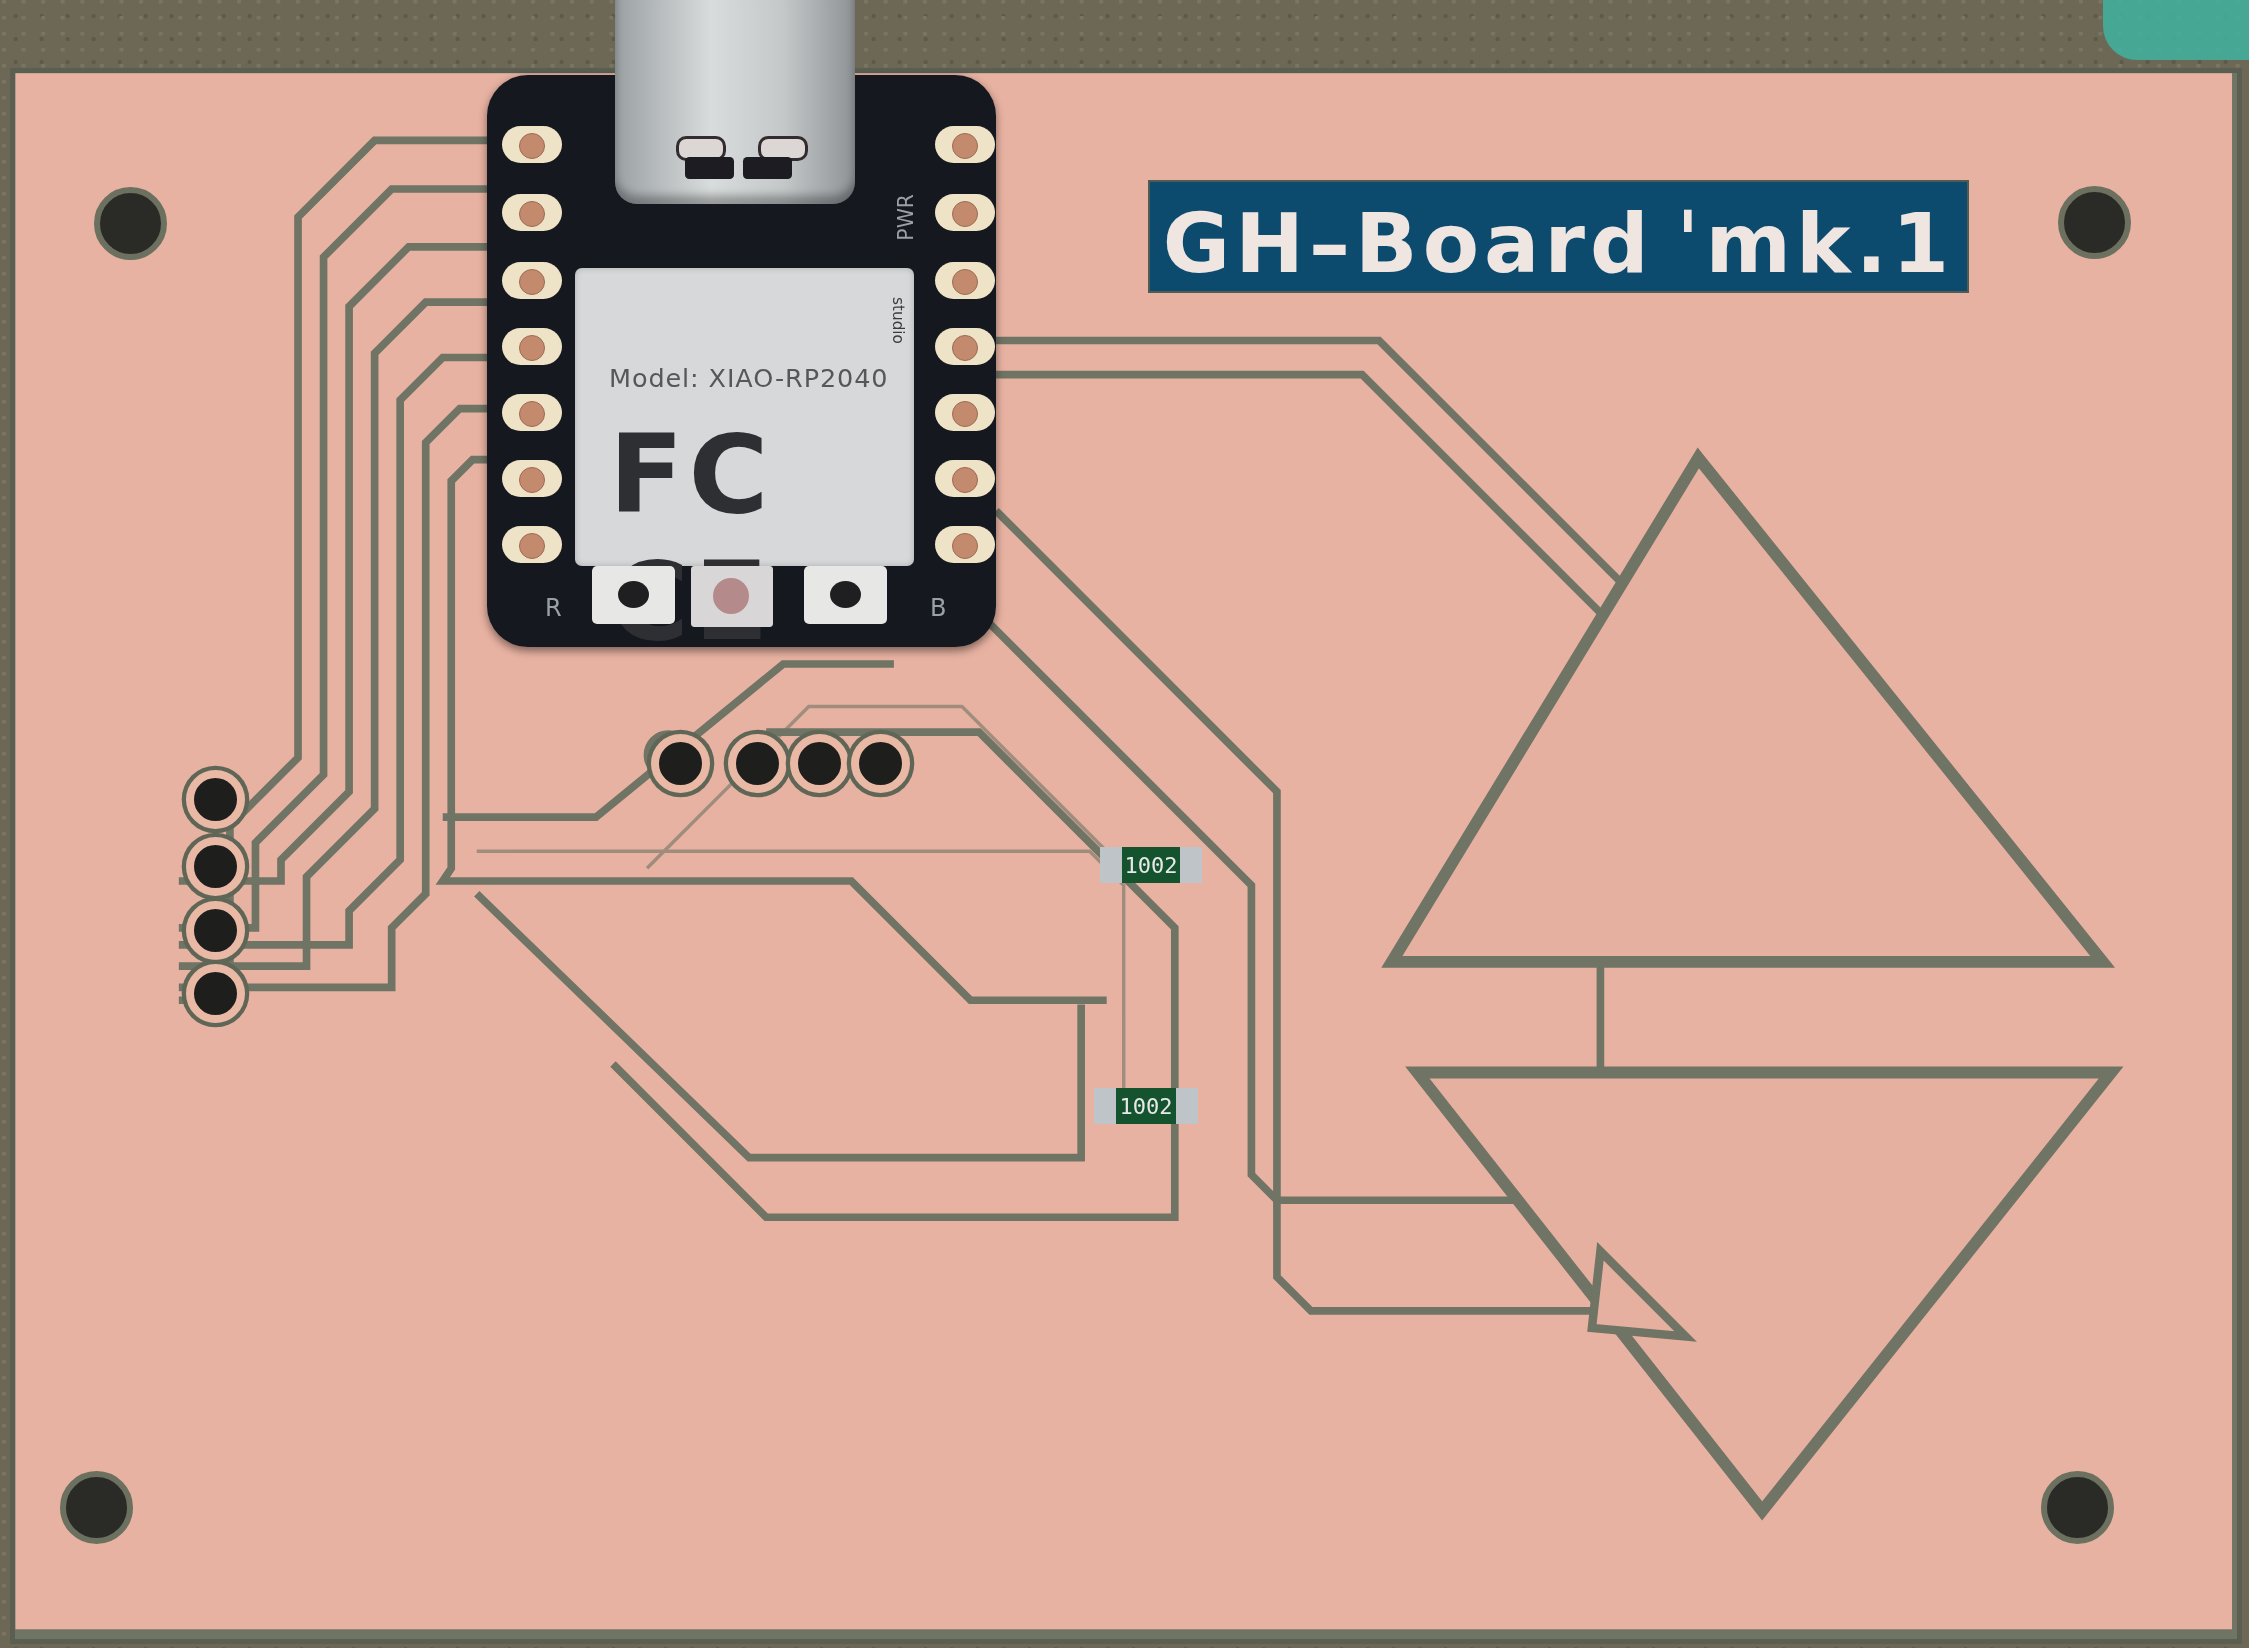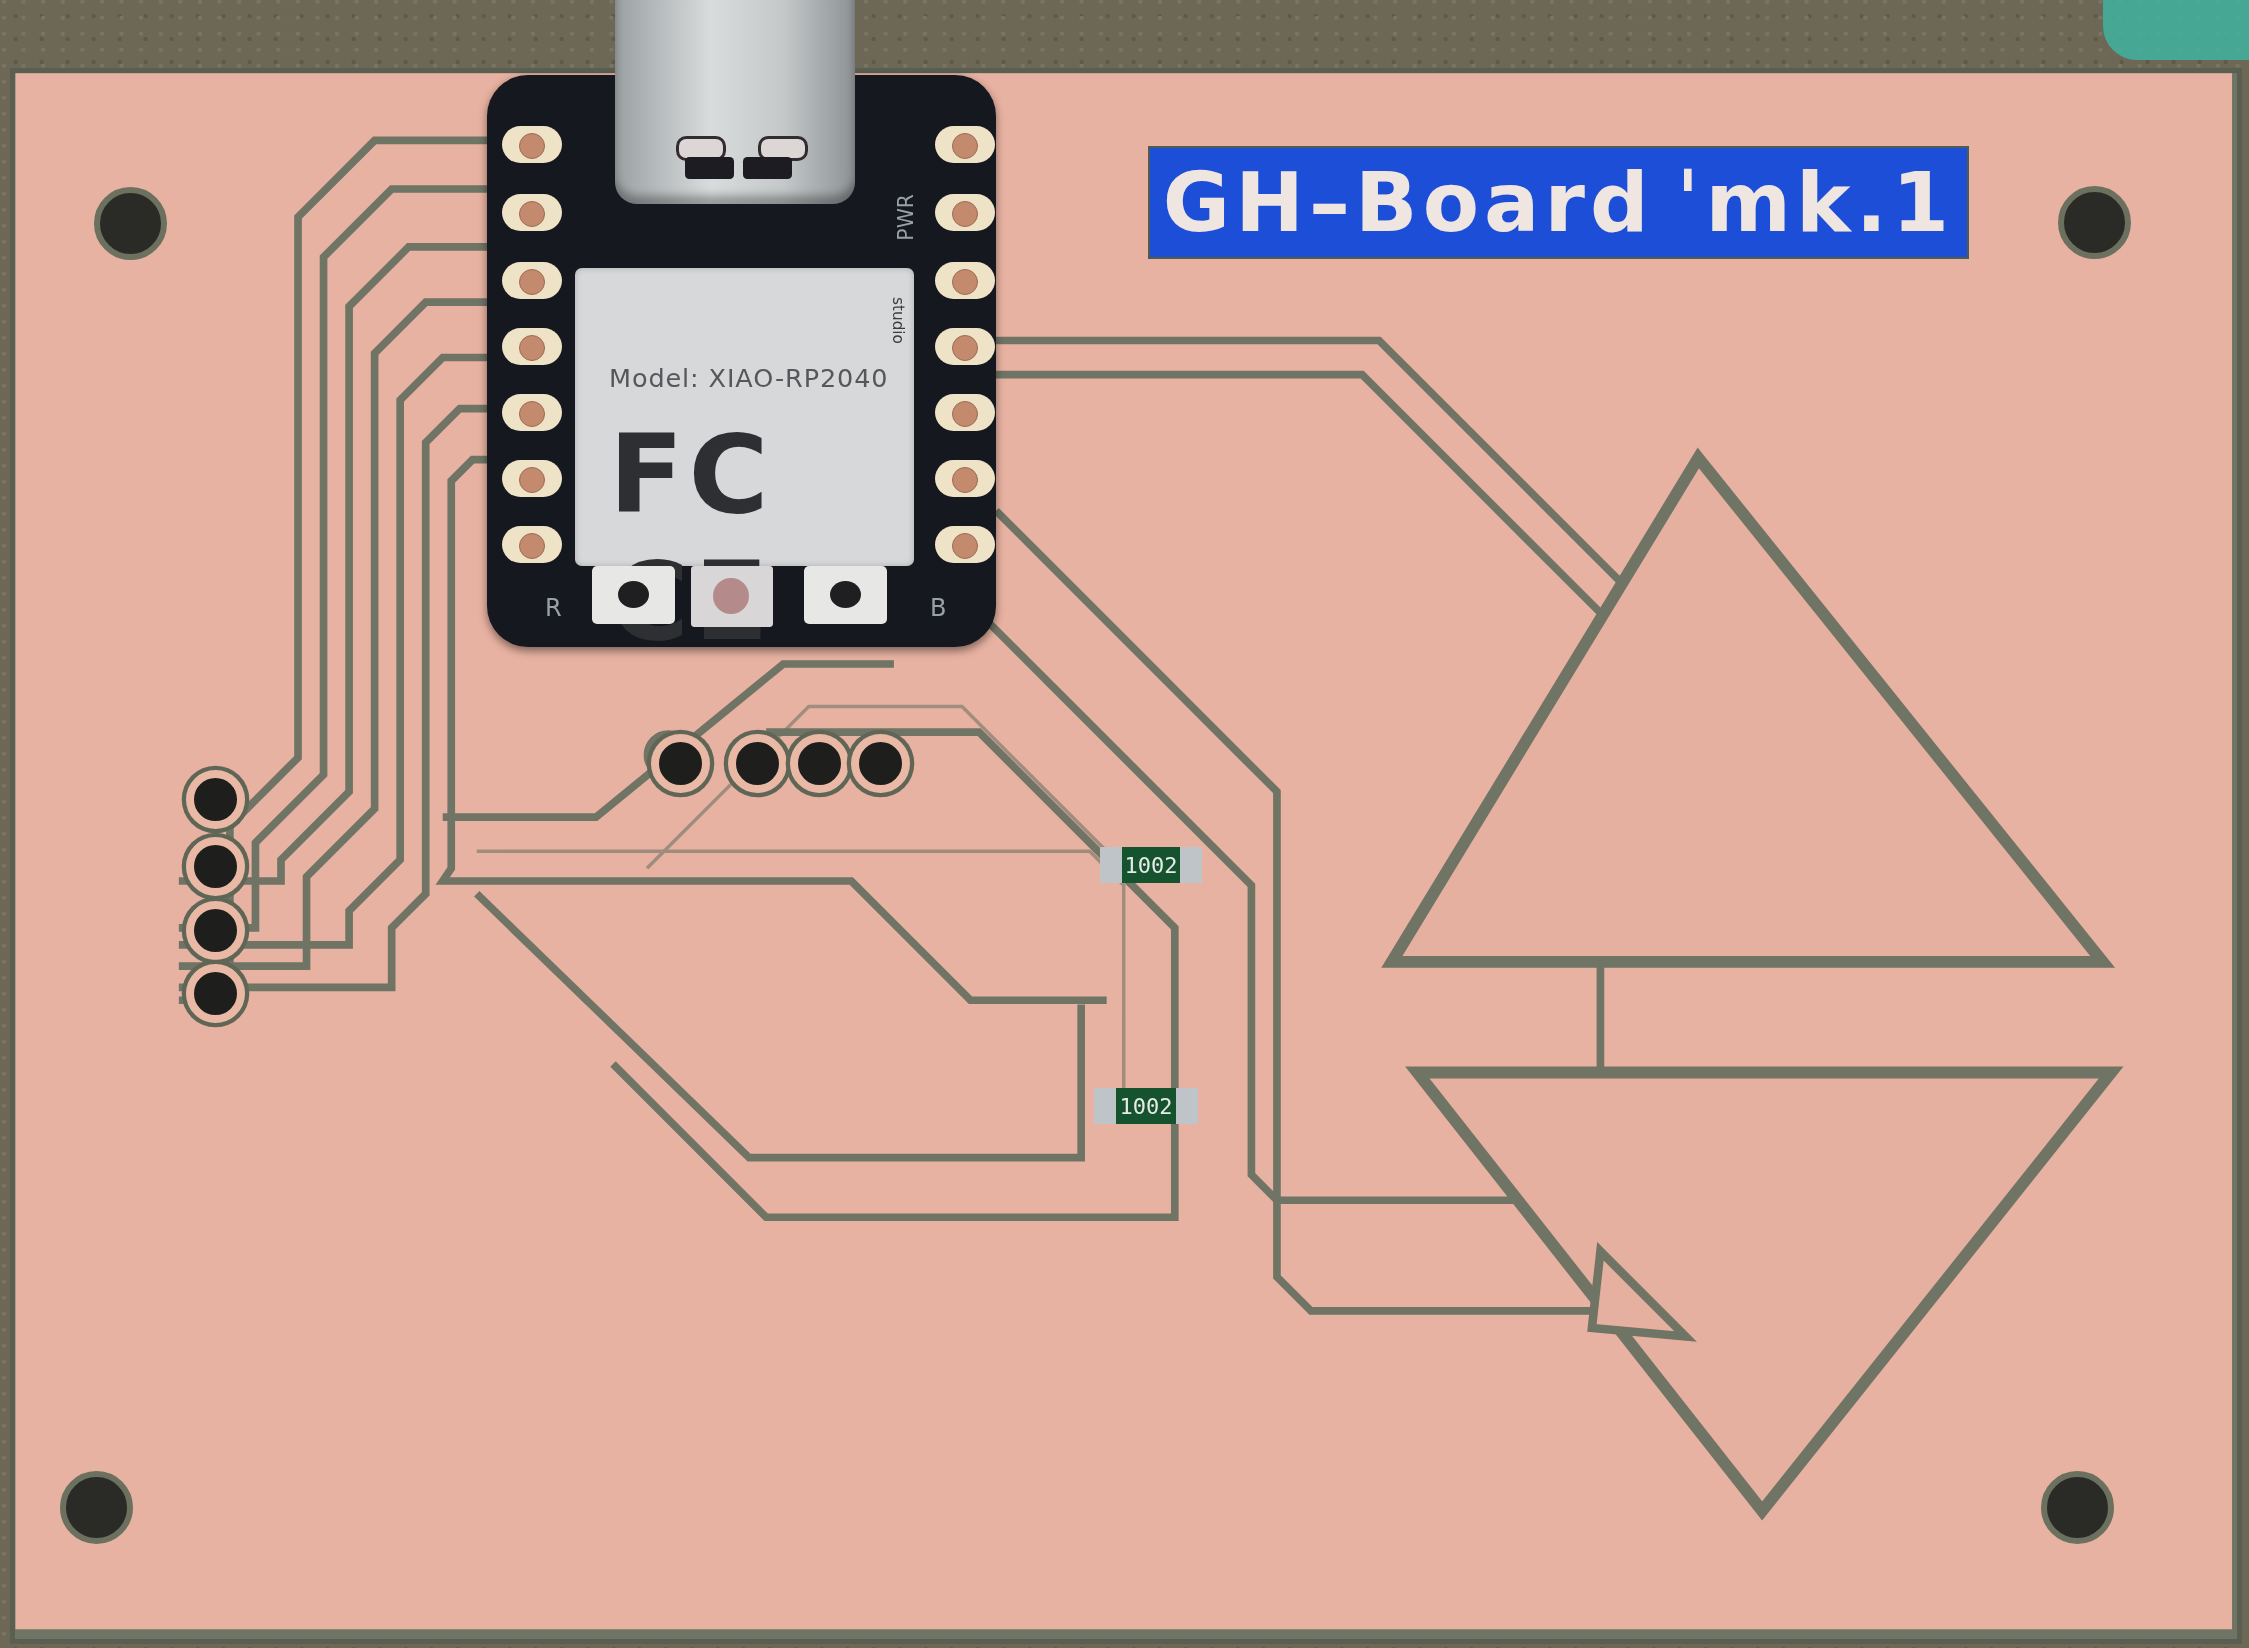--- a/index.html
+++ b/index.html
@@ -21,21 +21,21 @@
   .studio{position:absolute;right:6.8px;top:29px;font-size:15.3px;color:#3a3b3e;writing-mode:vertical-rl;}
   .model{position:absolute;left:34px;top:95px;font-size:25.5px;color:#55575a;letter-spacing:0.9px;}
   .cert{position:absolute;left:34px;top:143px;font-size:109px;color:#2e2f33;letter-spacing:5.1px;font-weight:bold;}
   .pad{position:absolute;width:60px;height:37px;background:#eee3c6;border-radius:19px;}
   .pad::after{content:"";position:absolute;left:17px;top:6.8px;width:24px;height:24px;border-radius:50%;background:#c48a6e;border:1.7px solid #9c6a52;}
   .btn{position:absolute;top:566px;width:83px;height:58px;background:#e7e7e5;border-radius:5.1px;}
   .btn::after{content:"";position:absolute;left:25.5px;top:15.3px;width:31px;height:27px;border-radius:50%;background:#1f1f22;}
   .led{position:absolute;left:691px;top:566px;width:82px;height:61px;background:#d8d6d6;border-radius:3.4px;}
   .led::after{content:"";position:absolute;left:22px;top:12px;width:36px;height:36px;border-radius:50%;background:#b58a8a;}
   .silk{position:absolute;font-size:24px;color:#9aa0a8;}
-  .title-box{position:absolute;left:1148px;top:146px;width:817px;height:109px;background:#1d4ed8;border:2.6px solid #4f5c52;display:flex;align-items:center;justify-content:center;}
+  .title-box{position:absolute;left:1148px;top:180px;width:817px;height:109px;background:#0c4a6e;border:2.6px solid #4f5c52;display:flex;align-items:flex-end;justify-content:center;}
   .title-text{font-family:"DejaVu Sans",sans-serif;font-weight:bold;font-size:82px;color:#efe6e2;letter-spacing:5.1px;}
   .res{position:absolute;height:36px;background:#14532d;color:#e8e8ea;font-family:"DejaVu Sans Mono",monospace;font-size:22px;display:flex;align-items:center;justify-content:center;border-left:22px solid #bfc4c8;border-right:22px solid #bfc4c8;}
   .hole{position:absolute;width:61px;height:61px;border-radius:50%;background:#2a2a26;border:6.8px solid #6c705f;}
   .hdr{position:absolute;width:43px;height:43px;border-radius:50%;background:#1e1e1c;border:8.5px solid #e9b9a6;box-shadow:0 0 0 4.3px #5f6656;}
 </style>
 </head>
 <body>
 
 <div class="bench"></div>
 <div class="paint"></div>

